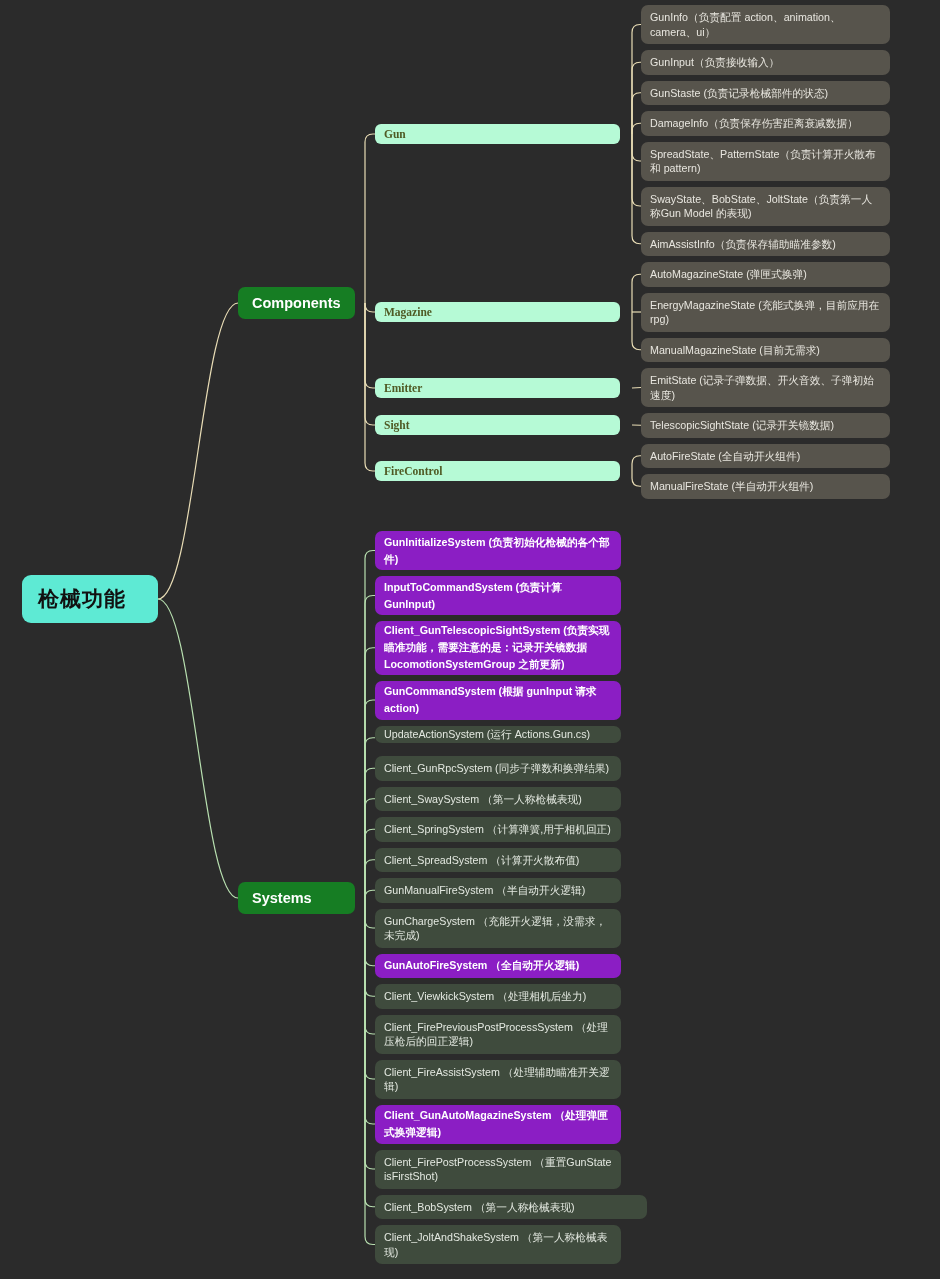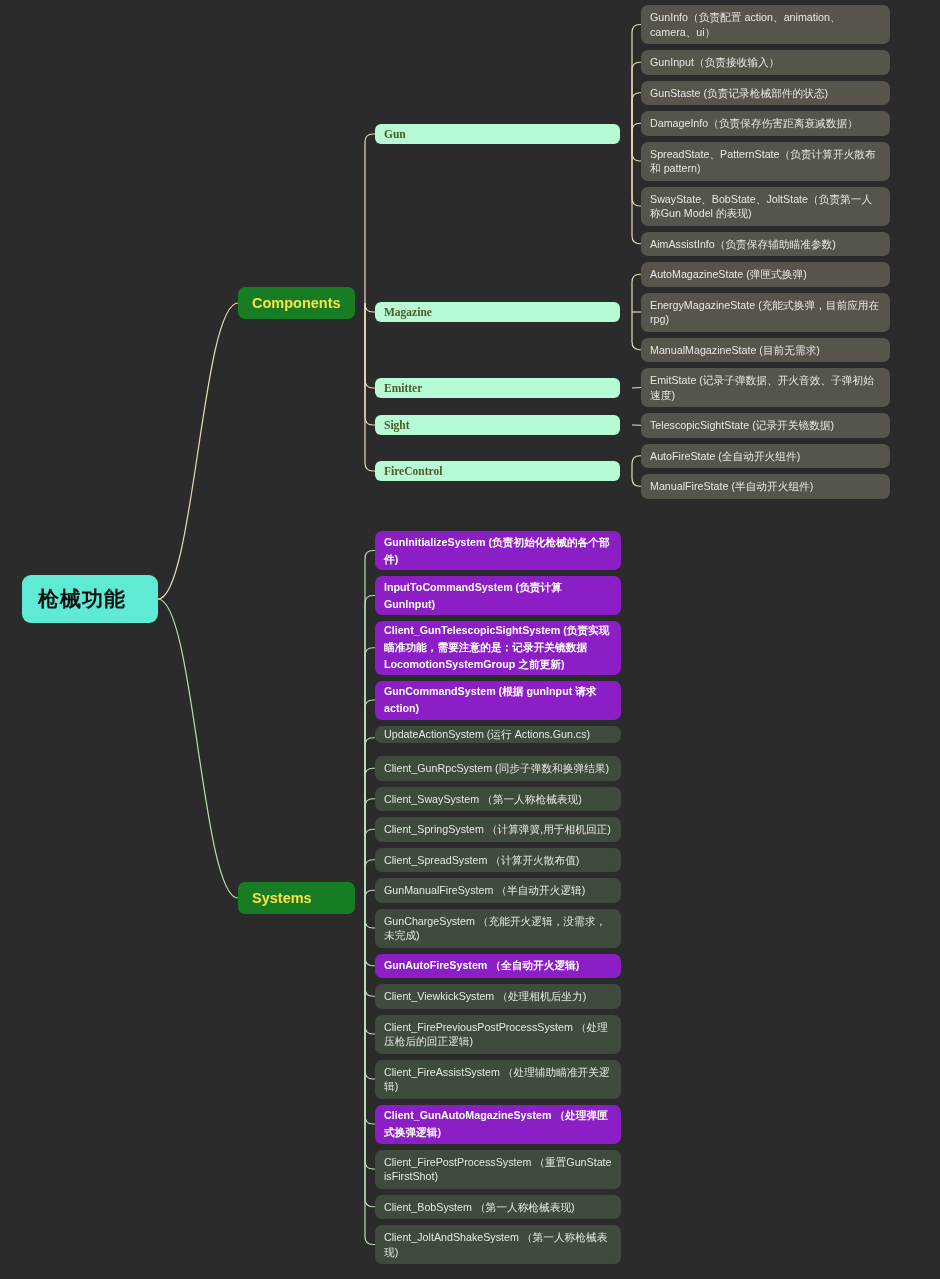--- a/index.html
+++ b/index.html
@@ -17,21 +17,21 @@
   
   .n-root{
     background:#5eead4;color:#111111;
     border-radius:9px;
     font-size:21px;font-weight:700;
     padding:0 16px;
     letter-spacing:1px;
   }
   
   .n-branch{
-    background:#167d23;color:#fde047;
+    background:#167d23;color:#ffffff;
     font-size:14.5px;font-weight:700;
     border-radius:7px;
     padding:13px 14px;
   }
   
   .n-mid{
     background:#b6fad6;color:#4f5a24;
     font-size:11.5px;font-weight:600;
     border-radius:6px;
     padding:0 9px;
@@ -213,21 +213,21 @@
       </div>
       <div class="node n-sys" style="left: 375px; top: 1059.5px; width: 246px; height: 39px;">
         <span class="lbl">Client_FireAssistSystem （处理辅助瞄准开关逻辑)</span>
       </div>
       <div class="node n-sys-hl" style="left: 375px; top: 1104.5px; width: 246px; height: 39px;">
         <span class="lbl">Client_GunAutoMagazineSystem （处理弹匣式换弹逻辑)</span>
       </div>
       <div class="node n-sys" style="left: 375px; top: 1149.5px; width: 246px; height: 39px;">
         <span class="lbl">Client_FirePostProcessSystem （重置GunState isFirstShot)</span>
       </div>
-      <div class="node n-sys" style="left: 375px; top: 1194.5px; width: 246px; height: 24.5px;">
+      <div class="node n-sys" style="left: 375px; top: 1194.5px; width: 272px; height: 24.5px;">
         <span class="lbl">Client_BobSystem （第一人称枪械表现)</span>
       </div>
       <div class="node n-sys" style="left: 375px; top: 1225px; width: 246px; height: 39px;">
         <span class="lbl">Client_JoltAndShakeSystem （第一人称枪械表现)</span>
       </div>
       <div class="node n-branch" style="left: 238px; top: 287px; width: 117px; height: 32px;">
         <span class="lbl">Components</span>
       </div>
       <div class="node n-branch" style="left: 238px; top: 882px; width: 117px; height: 32px;">
         <span class="lbl">Systems</span>

